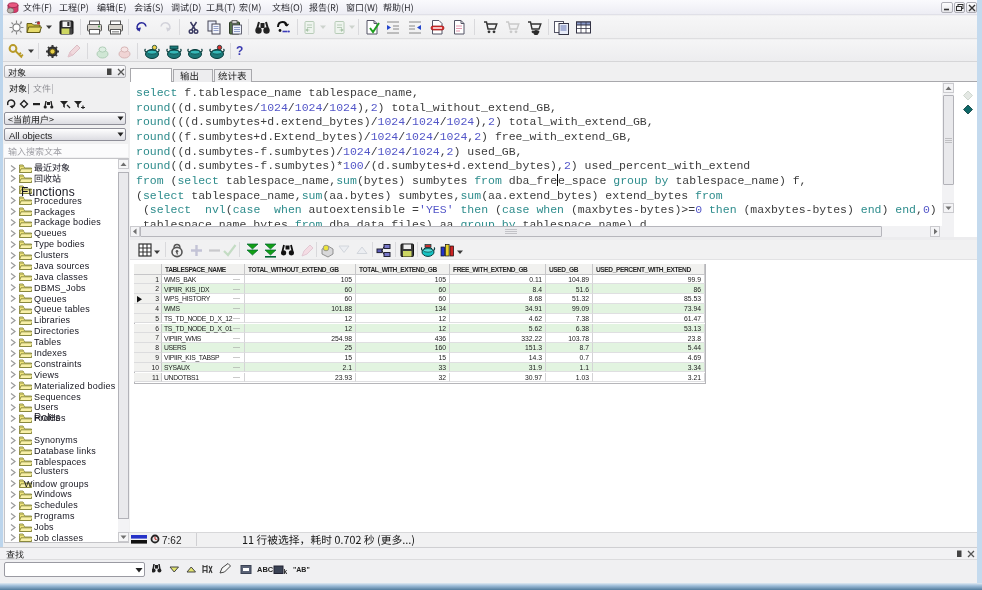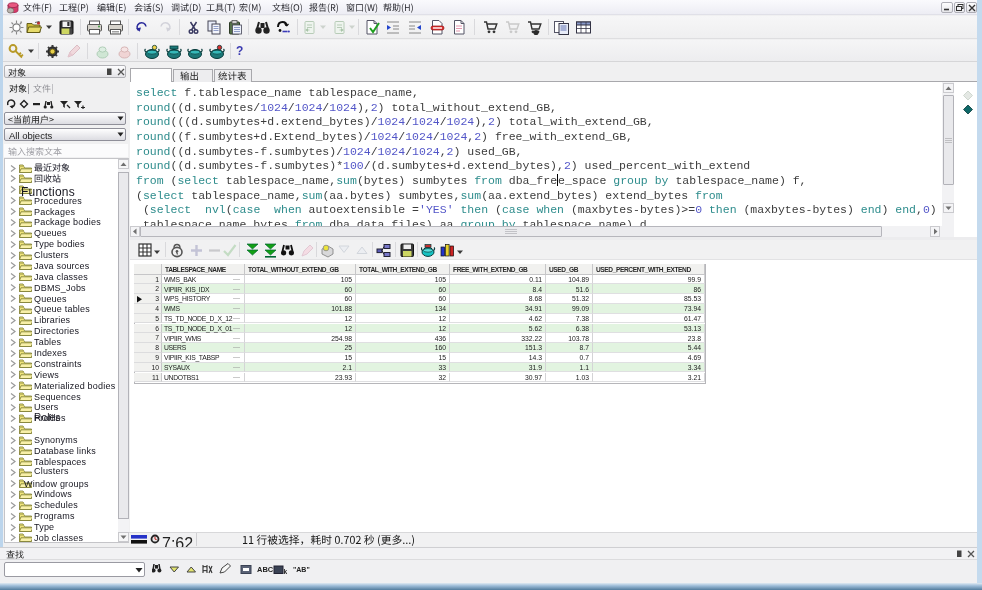--- a/index.html
+++ b/index.html
@@ -649,21 +649,21 @@
   </svg>
 <div class="abs" style="left:34px;top:511.2px;font-size:9px;color:#15151f;letter-spacing:0.2px">Programs</div>
 <svg class="abs" style="left:10px;top:523.5px" width="6" height="7">
     <path d="M1 0.5 L5 3.5 L1 6.5" fill="none" stroke="#9a9a9a" stroke-width="1.2"></path>
   </svg>
 <svg class="abs" style="left:19px;top:522.5px" width="13" height="9">
     <path d="M0.5 2.5 L4.5 2.5 L5.8 4 L12.5 4 L12.5 8.5 L0.5 8.5 Z" fill="#efe47a" stroke="#7a7a30" stroke-width="0.8"></path>
     <path d="M0.5 2.5 L0.5 1 L4 1 L5 2.5" fill="#efe47a" stroke="#7a7a30" stroke-width="0.8"></path>
     <path d="M2 4.8 L13.8 4.8 L12.2 8.5 L0.5 8.5 Z" fill="#f8f0a8" stroke="#7a7a30" stroke-width="0.8"></path>
   </svg>
-<div class="abs" style="left:34px;top:522.0px;font-size:9px;color:#15151f;letter-spacing:0.2px">Type</div>
+<div class="abs" style="left:34px;top:522.0px;font-size:9px;color:#15151f;letter-spacing:0.2px">Jobs</div>
 <svg class="abs" style="left:10px;top:534.4px" width="6" height="7">
     <path d="M1 0.5 L5 3.5 L1 6.5" fill="none" stroke="#9a9a9a" stroke-width="1.2"></path>
   </svg>
 <svg class="abs" style="left:19px;top:533.4px" width="13" height="9">
     <path d="M0.5 2.5 L4.5 2.5 L5.8 4 L12.5 4 L12.5 8.5 L0.5 8.5 Z" fill="#efe47a" stroke="#7a7a30" stroke-width="0.8"></path>
     <path d="M0.5 2.5 L0.5 1 L4 1 L5 2.5" fill="#efe47a" stroke="#7a7a30" stroke-width="0.8"></path>
     <path d="M2 4.8 L13.8 4.8 L12.2 8.5 L0.5 8.5 Z" fill="#f8f0a8" stroke="#7a7a30" stroke-width="0.8"></path>
   </svg>
 <div class="abs" style="left:34px;top:532.9px;font-size:9px;color:#15151f;letter-spacing:0.2px">Job classes</div>
 <div class="abs" style="left:118px;top:159px;width:11px;height:383px;background:#f3f3f5"></div>
@@ -679,21 +679,21 @@
 <div class="abs" style="left:129px;top:532px;width:848px;height:14px;background:#f1f1f2;border-top:1px solid #d8d8da"></div>
 <svg class="abs" style="left:131px;top:535px" width="17" height="9">
     <rect x="0" y="0" width="16" height="3.6" fill="#2633c8"></rect>
     <rect x="0" y="5" width="16" height="3.6" fill="#111"></rect>
   </svg>
 <svg class="abs" style="left:150px;top:534px" width="10" height="10">
     <circle cx="5" cy="5" r="4.4" fill="#222"></circle>
     <circle cx="5" cy="5" r="2.6" fill="#e8e8e8"></circle>
     <path d="M5 5 L5 2.8 M5 5 L6.6 5.8" stroke="#c03030" stroke-width="1.1"></path>
   </svg>
-<div class="abs" style="left:162px;top:534.5px;font-size:16px;color:#222">7:62</div>
+<div class="abs" style="left:162px;top:534.5px;font-size:10px;color:#222">7:62</div>
 <div class="abs" style="left:196px;top:533px;width:1px;height:13px;background:#d0d0d3"></div>
 <svg style="position:absolute;left:242px;top:531.6px;overflow:visible" width="175" height="15">
     <g transform="translate(0 11.9)">
       <path fill="#1a1a1a" d="M1.0 0.0V-0.8H2.7V-6.7H1.3V-7.4Q1.8 -7.5 2.2 -7.6Q2.6 -7.7 2.9 -7.9H3.7V-0.8H5.3V0.0Z M7.0 0.0V-0.8H8.7V-6.7H7.3V-7.4Q7.8 -7.5 8.2 -7.6Q8.6 -7.7 8.9 -7.9H9.7V-0.8H11.3V0.0Z M19.1 -8.4H24.4V-7.6H19.1ZM22.3 -5.2H23.1V-0.2Q23.1 0.2 23.0 0.4Q22.9 0.6 22.6 0.7Q22.3 0.8 21.8 0.8Q21.4 0.8 20.6 0.8Q20.5 0.7 20.5 0.4Q20.4 0.2 20.3 0.0Q20.7 0.0 21.0 0.1Q21.4 0.1 21.6 0.1Q21.9 0.1 22.0 0.0Q22.1 0.0 22.2 -0.0Q22.3 -0.1 22.3 -0.2ZM18.6 -5.4H24.7V-4.7H18.6ZM16.5 -4.6 17.2 -5.3 17.3 -5.3V0.9H16.5ZM17.7 -6.8 18.5 -6.5Q18.1 -5.8 17.5 -5.1Q17.0 -4.4 16.4 -3.8Q15.8 -3.3 15.2 -2.8Q15.2 -2.9 15.1 -3.0Q15.0 -3.1 14.9 -3.3Q14.8 -3.4 14.7 -3.5Q15.2 -3.9 15.8 -4.4Q16.4 -4.9 16.9 -5.5Q17.4 -6.1 17.7 -6.8ZM17.3 -9.1 18.1 -8.8Q17.7 -8.3 17.2 -7.8Q16.8 -7.3 16.3 -6.9Q15.7 -6.4 15.3 -6.1Q15.2 -6.2 15.1 -6.3Q15.0 -6.4 15.0 -6.5Q14.9 -6.6 14.8 -6.7Q15.2 -7.0 15.7 -7.4Q16.2 -7.8 16.6 -8.3Q17.0 -8.7 17.3 -9.1Z M27.1 -4.0 27.9 -5.0V0.8H27.1ZM29.1 -5.1 29.6 -4.6Q29.3 -4.3 29.0 -4.0Q28.7 -3.7 28.4 -3.5L28.1 -3.9Q28.3 -4.1 28.6 -4.5Q28.9 -4.8 29.1 -5.1ZM25.6 -7.2H28.7V-6.4H25.6ZM27.8 -4.5Q27.9 -4.4 28.1 -4.2Q28.3 -3.9 28.6 -3.6Q28.8 -3.3 29.0 -3.0Q29.2 -2.8 29.3 -2.6L28.9 -2.0Q28.8 -2.2 28.6 -2.5Q28.4 -2.8 28.1 -3.1Q27.9 -3.5 27.7 -3.7Q27.5 -4.0 27.4 -4.2ZM28.4 -7.2H28.6L28.7 -7.2L29.1 -6.9Q28.8 -5.9 28.2 -5.0Q27.7 -4.1 27.1 -3.4Q26.5 -2.6 25.9 -2.1Q25.9 -2.2 25.8 -2.3Q25.7 -2.5 25.7 -2.6Q25.6 -2.7 25.5 -2.8Q26.1 -3.3 26.7 -4.0Q27.2 -4.6 27.7 -5.4Q28.1 -6.2 28.4 -7.0ZM26.7 -8.7 27.3 -9.0Q27.6 -8.7 27.8 -8.3Q28.1 -7.9 28.2 -7.6L27.5 -7.2Q27.4 -7.5 27.2 -7.9Q26.9 -8.4 26.7 -8.7ZM30.2 -7.5H35.0V-6.7H30.2ZM34.7 -7.5H34.8L34.9 -7.5L35.5 -7.4Q35.3 -6.8 35.2 -6.2Q35.0 -5.6 34.8 -5.2L34.1 -5.3Q34.3 -5.7 34.4 -6.3Q34.6 -6.9 34.7 -7.4ZM32.1 -9.1H32.9V-4.4H32.1ZM29.8 -7.5H30.5V-4.6Q30.5 -4.0 30.5 -3.3Q30.4 -2.6 30.3 -1.9Q30.1 -1.2 29.9 -0.5Q29.6 0.2 29.1 0.8Q29.1 0.7 29.0 0.6Q28.8 0.5 28.7 0.4Q28.6 0.3 28.5 0.3Q29.0 -0.3 29.2 -0.9Q29.5 -1.5 29.6 -2.2Q29.7 -2.8 29.7 -3.5Q29.8 -4.1 29.8 -4.7ZM30.3 -4.8H34.4V-4.1H30.3ZM34.3 -4.8H34.4L34.6 -4.9L35.0 -4.7Q34.7 -3.2 34.0 -2.1Q33.3 -1.0 32.3 -0.3Q31.4 0.4 30.3 0.9Q30.2 0.7 30.1 0.5Q30.0 0.3 29.9 0.2Q30.9 -0.2 31.8 -0.8Q32.7 -1.5 33.3 -2.5Q34.0 -3.4 34.3 -4.7ZM31.2 -4.4Q31.6 -3.3 32.2 -2.4Q32.8 -1.5 33.7 -0.9Q34.5 -0.2 35.7 0.1Q35.6 0.2 35.5 0.3Q35.4 0.5 35.3 0.6Q35.2 0.7 35.1 0.8Q33.4 0.2 32.3 -1.1Q31.2 -2.4 30.6 -4.2Z M39.5 -5.3H46.3V-4.6H39.5ZM40.7 -7.6H45.8V-6.9H40.7ZM42.5 -9.0H43.3V-5.0H42.5ZM40.8 -8.7 41.6 -8.6Q41.4 -7.8 41.0 -7.0Q40.6 -6.3 40.2 -5.8Q40.1 -5.8 40.0 -5.9Q39.9 -6.0 39.8 -6.1Q39.6 -6.2 39.5 -6.2Q40.0 -6.7 40.3 -7.4Q40.6 -8.0 40.8 -8.7ZM43.3 -4.9H44.1V-2.1Q44.1 -1.9 44.2 -1.8Q44.2 -1.8 44.5 -1.8Q44.5 -1.8 44.6 -1.8Q44.7 -1.8 44.9 -1.8Q45.0 -1.8 45.1 -1.8Q45.3 -1.8 45.3 -1.8Q45.4 -1.8 45.5 -1.8Q45.6 -1.9 45.6 -2.2Q45.6 -2.5 45.6 -3.0Q45.7 -3.0 45.9 -2.9Q46.0 -2.8 46.1 -2.8Q46.3 -2.8 46.4 -2.7Q46.3 -2.0 46.2 -1.7Q46.1 -1.3 45.9 -1.1Q45.7 -1.0 45.4 -1.0Q45.3 -1.0 45.2 -1.0Q45.0 -1.0 44.9 -1.0Q44.7 -1.0 44.5 -1.0Q44.4 -1.0 44.3 -1.0Q43.9 -1.0 43.7 -1.1Q43.5 -1.2 43.4 -1.4Q43.3 -1.7 43.3 -2.1ZM41.4 -4.9H42.3Q42.2 -4.2 42.1 -3.6Q41.9 -3.0 41.6 -2.5Q41.3 -2.0 40.9 -1.6Q40.4 -1.2 39.7 -0.9Q39.6 -1.0 39.5 -1.1Q39.5 -1.2 39.4 -1.4Q39.3 -1.5 39.2 -1.6Q39.8 -1.8 40.2 -2.1Q40.7 -2.4 40.9 -2.9Q41.2 -3.3 41.3 -3.8Q41.4 -4.3 41.4 -4.9ZM36.7 -8.3 37.3 -8.7Q37.6 -8.5 37.9 -8.1Q38.3 -7.8 38.6 -7.5Q38.8 -7.2 39.0 -7.0L38.3 -6.5Q38.2 -6.7 37.9 -7.0Q37.6 -7.4 37.3 -7.7Q37.0 -8.0 36.7 -8.3ZM38.7 -4.9V-0.8H37.9V-4.2H36.6V-4.9ZM38.7 -1.1Q38.9 -1.1 39.1 -0.9Q39.4 -0.7 39.8 -0.5Q40.3 -0.2 41.0 -0.1Q41.6 -0.0 42.5 -0.0Q43.1 -0.0 43.8 -0.1Q44.5 -0.1 45.2 -0.1Q45.9 -0.2 46.4 -0.2Q46.4 -0.1 46.4 0.0Q46.3 0.2 46.3 0.3Q46.2 0.5 46.2 0.6Q45.9 0.6 45.4 0.7Q45.0 0.7 44.4 0.7Q43.9 0.7 43.4 0.7Q42.9 0.7 42.5 0.7Q41.6 0.7 40.9 0.6Q40.2 0.5 39.6 0.2Q39.3 0.0 39.1 -0.2Q38.8 -0.4 38.6 -0.4Q38.4 -0.4 38.2 -0.2Q37.9 -0.0 37.6 0.2Q37.3 0.5 37.0 0.9L36.5 0.2Q36.9 -0.2 37.3 -0.5Q37.6 -0.8 38.0 -0.9Q38.3 -1.1 38.7 -1.1Z M47.2 -3.4Q47.8 -3.6 48.8 -3.9Q49.7 -4.1 50.6 -4.4L50.8 -3.7Q49.9 -3.4 49.0 -3.1Q48.1 -2.8 47.4 -2.6ZM47.3 -6.9H50.8V-6.1H47.3ZM48.7 -9.1H49.5V-0.1Q49.5 0.2 49.4 0.4Q49.3 0.6 49.1 0.7Q48.9 0.8 48.6 0.8Q48.3 0.8 47.8 0.8Q47.7 0.7 47.7 0.4Q47.6 0.2 47.5 0.1Q47.9 0.1 48.2 0.1Q48.4 0.1 48.5 0.1Q48.7 0.1 48.7 -0.1ZM51.1 -8.5H56.0V-7.8H51.1ZM55.9 -8.5H56.0L56.1 -8.5L56.6 -8.3Q56.2 -7.5 55.6 -6.8Q55.0 -6.2 54.3 -5.6Q53.5 -5.1 52.7 -4.7Q51.9 -4.3 51.1 -4.1Q51.0 -4.3 50.9 -4.4Q50.7 -4.6 50.6 -4.8Q51.4 -5.0 52.2 -5.3Q53.0 -5.6 53.7 -6.1Q54.4 -6.6 55.0 -7.1Q55.5 -7.7 55.9 -8.4ZM52.3 -8.2Q52.8 -7.3 53.5 -6.6Q54.3 -6.0 55.2 -5.5Q56.2 -5.0 57.3 -4.8Q57.3 -4.7 57.2 -4.6Q57.1 -4.5 57.0 -4.3Q56.9 -4.2 56.8 -4.1Q55.7 -4.4 54.7 -4.9Q53.7 -5.5 53.0 -6.2Q52.2 -7.0 51.7 -7.9ZM51.3 -3.5H56.4V-2.8H51.3ZM50.8 -1.6H57.1V-0.9H50.8ZM53.5 -4.4H54.3V0.9H53.5Z M59.3 1.2 59.1 0.6Q59.7 0.3 60.1 -0.1Q60.4 -0.5 60.4 -1.1L60.2 -2.1L60.8 -1.2Q60.7 -1.1 60.5 -1.0Q60.4 -1.0 60.2 -1.0Q59.9 -1.0 59.7 -1.2Q59.4 -1.4 59.4 -1.8Q59.4 -2.1 59.7 -2.3Q59.9 -2.5 60.3 -2.5Q60.7 -2.5 60.9 -2.2Q61.2 -1.9 61.2 -1.3Q61.2 -0.4 60.7 0.2Q60.2 0.9 59.3 1.2Z M69.1 -7.9H73.0V-7.2H69.1ZM73.4 -5.3 78.3 -6.1 78.4 -5.4 73.5 -4.6ZM73.2 -2.9 78.7 -3.7 78.8 -3.0 73.3 -2.1ZM77.4 -9.0 78.1 -8.5Q77.5 -8.1 76.8 -7.8Q76.0 -7.5 75.2 -7.2Q74.3 -6.9 73.5 -6.7Q73.5 -6.8 73.4 -7.0Q73.3 -7.2 73.2 -7.3Q74.0 -7.5 74.8 -7.8Q75.6 -8.1 76.3 -8.4Q77.0 -8.7 77.4 -9.0ZM75.2 -7.5H76.0V-0.5Q76.0 -0.2 76.0 -0.1Q76.1 0.0 76.4 0.0Q76.5 0.0 76.7 0.0Q76.8 0.0 77.0 0.0Q77.2 0.0 77.4 0.0Q77.6 0.0 77.7 0.0Q77.9 0.0 78.0 -0.1Q78.1 -0.2 78.1 -0.6Q78.1 -0.9 78.2 -1.6Q78.3 -1.5 78.5 -1.4Q78.7 -1.3 78.9 -1.2Q78.8 -0.5 78.7 -0.1Q78.6 0.3 78.4 0.5Q78.2 0.7 77.8 0.7Q77.7 0.7 77.5 0.7Q77.3 0.7 77.0 0.7Q76.8 0.7 76.6 0.7Q76.4 0.7 76.3 0.7Q75.9 0.7 75.6 0.6Q75.4 0.5 75.3 0.2Q75.2 -0.1 75.2 -0.6ZM68.9 -4.3H73.2V-3.6H68.9ZM69.3 -6.1H72.8V-5.4H69.3ZM70.8 -9.1H71.5V0.9H70.8ZM70.7 -4.1 71.2 -3.8Q71.0 -3.2 70.7 -2.6Q70.3 -2.0 70.0 -1.4Q69.6 -0.8 69.2 -0.4Q69.1 -0.6 69.0 -0.8Q68.9 -1.0 68.8 -1.2Q69.1 -1.5 69.5 -2.0Q69.9 -2.5 70.2 -3.0Q70.5 -3.6 70.7 -4.1ZM71.5 -3.8Q71.6 -3.7 71.8 -3.4Q72.0 -3.2 72.3 -2.8Q72.6 -2.5 72.8 -2.2Q73.0 -2.0 73.1 -1.8L72.6 -1.2Q72.5 -1.4 72.3 -1.7Q72.1 -2.0 71.8 -2.3Q71.6 -2.7 71.3 -3.0Q71.1 -3.3 71.0 -3.4Z M80.5 -8.2H83.5V-1.1H80.5V-1.9H82.7V-7.4H80.5ZM80.5 -5.1H83.0V-4.3H80.5ZM80.1 -8.2H80.9V-0.3H80.1ZM84.0 -6.9H89.6V-6.1H84.0ZM87.5 -9.0H88.3V-0.4Q88.3 0.1 88.2 0.3Q88.0 0.5 87.7 0.6Q87.5 0.7 86.9 0.7Q86.4 0.8 85.6 0.8Q85.5 0.6 85.5 0.3Q85.4 0.1 85.3 -0.1Q85.7 -0.1 86.1 -0.1Q86.5 -0.0 86.8 -0.1Q87.0 -0.1 87.2 -0.1Q87.3 -0.1 87.4 -0.1Q87.5 -0.2 87.5 -0.4ZM84.3 -4.9 85.0 -5.2Q85.3 -4.8 85.6 -4.4Q85.9 -3.9 86.2 -3.4Q86.5 -3.0 86.7 -2.7L86.0 -2.2Q85.8 -2.6 85.5 -3.0Q85.3 -3.5 84.9 -4.0Q84.6 -4.5 84.3 -4.9Z M95.4 0.1Q94.7 0.1 94.1 -0.3Q93.6 -0.8 93.3 -1.7Q93.0 -2.6 93.0 -4.0Q93.0 -5.4 93.3 -6.3Q93.6 -7.2 94.1 -7.6Q94.7 -8.1 95.4 -8.1Q96.2 -8.1 96.7 -7.6Q97.3 -7.2 97.6 -6.3Q97.9 -5.4 97.9 -4.0Q97.9 -2.6 97.6 -1.7Q97.3 -0.8 96.7 -0.3Q96.2 0.1 95.4 0.1ZM95.4 -0.7Q95.9 -0.7 96.2 -1.0Q96.6 -1.4 96.7 -2.1Q96.9 -2.8 96.9 -4.0Q96.9 -5.1 96.7 -5.9Q96.6 -6.6 96.2 -6.9Q95.9 -7.3 95.4 -7.3Q95.0 -7.3 94.6 -6.9Q94.3 -6.6 94.1 -5.9Q93.9 -5.1 93.9 -4.0Q93.9 -2.8 94.1 -2.1Q94.3 -1.4 94.6 -1.0Q95.0 -0.7 95.4 -0.7Z M99.9 0.1Q99.6 0.1 99.4 -0.1Q99.2 -0.3 99.2 -0.6Q99.2 -0.9 99.4 -1.2Q99.6 -1.4 99.9 -1.4Q100.2 -1.4 100.4 -1.2Q100.6 -0.9 100.6 -0.6Q100.6 -0.3 100.4 -0.1Q100.2 0.1 99.9 0.1Z M103.6 0.0Q103.6 -1.1 103.7 -2.1Q103.9 -3.0 104.1 -3.9Q104.4 -4.7 104.8 -5.5Q105.2 -6.3 105.8 -7.1H102.0V-7.9H106.9V-7.3Q106.2 -6.4 105.8 -5.6Q105.3 -4.8 105.1 -3.9Q104.9 -3.1 104.7 -2.1Q104.6 -1.2 104.6 0.0Z M110.4 0.1Q109.7 0.1 109.1 -0.3Q108.6 -0.8 108.3 -1.7Q108.0 -2.6 108.0 -4.0Q108.0 -5.4 108.3 -6.3Q108.6 -7.2 109.1 -7.6Q109.7 -8.1 110.4 -8.1Q111.2 -8.1 111.7 -7.6Q112.3 -7.2 112.6 -6.3Q112.9 -5.4 112.9 -4.0Q112.9 -2.6 112.6 -1.7Q112.3 -0.8 111.7 -0.3Q111.2 0.1 110.4 0.1ZM110.4 -0.7Q110.9 -0.7 111.2 -1.0Q111.6 -1.4 111.7 -2.1Q111.9 -2.8 111.9 -4.0Q111.9 -5.1 111.7 -5.9Q111.6 -6.6 111.2 -6.9Q110.9 -7.3 110.4 -7.3Q110.0 -7.3 109.6 -6.9Q109.3 -6.6 109.1 -5.9Q108.9 -5.1 108.9 -4.0Q108.9 -2.8 109.1 -2.1Q109.3 -1.4 109.6 -1.0Q110.0 -0.7 110.4 -0.7Z M113.9 0.0V-0.6Q115.1 -1.7 115.9 -2.6Q116.7 -3.5 117.1 -4.2Q117.5 -5.0 117.5 -5.7Q117.5 -6.1 117.4 -6.5Q117.2 -6.9 116.9 -7.1Q116.6 -7.3 116.1 -7.3Q115.6 -7.3 115.2 -7.0Q114.7 -6.7 114.4 -6.3L113.8 -6.9Q114.3 -7.4 114.9 -7.7Q115.4 -8.1 116.2 -8.1Q116.9 -8.1 117.4 -7.8Q117.9 -7.5 118.2 -7.0Q118.5 -6.4 118.5 -5.7Q118.5 -4.9 118.1 -4.1Q117.7 -3.3 117.0 -2.5Q116.3 -1.7 115.4 -0.8Q115.7 -0.8 116.0 -0.8Q116.4 -0.8 116.7 -0.8H118.9V0.0Z M124.1 -8.2H124.9V0.8H124.1ZM122.3 -6.0H126.4V-5.3H122.3ZM124.1 -5.7 124.6 -5.5Q124.5 -5.0 124.3 -4.3Q124.0 -3.7 123.8 -3.1Q123.5 -2.5 123.2 -2.0Q122.9 -1.5 122.6 -1.1Q122.5 -1.3 122.4 -1.5Q122.3 -1.7 122.1 -1.9Q122.4 -2.2 122.7 -2.6Q123.0 -3.1 123.3 -3.6Q123.6 -4.1 123.8 -4.7Q124.0 -5.2 124.1 -5.7ZM125.8 -8.9 126.3 -8.3Q125.8 -8.1 125.2 -7.9Q124.6 -7.8 123.9 -7.6Q123.2 -7.5 122.6 -7.4Q122.6 -7.6 122.5 -7.7Q122.5 -7.9 122.4 -8.0Q123.0 -8.2 123.6 -8.3Q124.3 -8.4 124.9 -8.6Q125.4 -8.7 125.8 -8.9ZM124.9 -5.1Q125.0 -5.0 125.2 -4.7Q125.4 -4.5 125.6 -4.2Q125.9 -3.9 126.0 -3.6Q126.2 -3.4 126.3 -3.3L125.8 -2.6Q125.7 -2.8 125.6 -3.1Q125.4 -3.4 125.2 -3.7Q125.0 -4.0 124.8 -4.3Q124.6 -4.6 124.5 -4.8ZM127.2 -7.2 127.9 -7.1Q127.8 -6.5 127.7 -5.8Q127.5 -5.2 127.4 -4.6Q127.2 -4.1 127.0 -3.6Q126.9 -3.7 126.8 -3.8Q126.7 -3.8 126.5 -3.9Q126.4 -3.9 126.3 -4.0Q126.5 -4.4 126.7 -4.9Q126.8 -5.5 127.0 -6.1Q127.1 -6.7 127.2 -7.2ZM130.2 -7.1 130.9 -7.4Q131.2 -6.9 131.4 -6.4Q131.7 -5.9 131.9 -5.4Q132.0 -4.9 132.1 -4.4L131.4 -4.2Q131.3 -4.6 131.1 -5.1Q130.9 -5.6 130.7 -6.1Q130.5 -6.7 130.2 -7.1ZM130.9 -3.8 131.6 -3.6Q131.2 -2.4 130.5 -1.5Q129.7 -0.7 128.7 -0.1Q127.6 0.5 126.2 0.8Q126.1 0.7 126.0 0.5Q125.8 0.2 125.7 0.1Q127.1 -0.2 128.1 -0.7Q129.1 -1.2 129.8 -2.0Q130.5 -2.7 130.9 -3.8ZM128.7 -9.1H129.4V-2.4H128.7Z M137.6 2.1Q136.9 0.9 136.5 -0.4Q136.0 -1.8 136.0 -3.4Q136.0 -4.9 136.5 -6.3Q136.9 -7.6 137.6 -8.8L138.2 -8.6Q137.5 -7.4 137.2 -6.1Q136.9 -4.7 136.9 -3.4Q136.9 -2.0 137.2 -0.6Q137.5 0.7 138.2 1.8Z M139.4 -8.5H148.8V-7.8H139.4ZM143.7 -8.2H144.6V-4.0Q144.6 -3.4 144.5 -2.8Q144.4 -2.2 144.1 -1.6Q143.8 -1.1 143.3 -0.6Q142.7 -0.2 141.9 0.2Q141.0 0.6 139.7 0.9Q139.6 0.8 139.6 0.6Q139.5 0.5 139.4 0.4Q139.3 0.3 139.2 0.2Q140.5 -0.1 141.3 -0.4Q142.1 -0.7 142.6 -1.1Q143.1 -1.5 143.4 -2.0Q143.6 -2.5 143.7 -3.0Q143.7 -3.5 143.7 -4.0ZM141.2 -4.4V-3.3H147.3V-4.4ZM141.2 -6.2V-5.1H147.3V-6.2ZM140.4 -6.9H148.1V-2.7H140.4ZM141.4 -2.6Q141.9 -1.8 142.7 -1.3Q143.4 -0.8 144.3 -0.5Q145.3 -0.2 146.5 -0.1Q147.7 -0.0 149.2 0.0Q149.1 0.2 149.0 0.4Q148.8 0.6 148.8 0.8Q147.3 0.8 146.1 0.6Q144.8 0.5 143.8 0.1Q142.8 -0.2 142.0 -0.8Q141.3 -1.4 140.7 -2.3Z M152.7 -6.2 153.3 -6.6Q153.7 -6.4 154.2 -6.0Q154.7 -5.7 155.0 -5.4L154.3 -4.9Q154.2 -5.1 153.9 -5.4Q153.6 -5.6 153.3 -5.8Q153.0 -6.0 152.7 -6.2ZM157.3 -8.1H157.4L157.6 -8.2L158.1 -7.8Q157.6 -6.9 156.8 -6.2Q155.9 -5.5 154.9 -4.9Q154.0 -4.4 152.9 -4.0Q151.8 -3.6 150.7 -3.4Q150.7 -3.6 150.6 -3.8Q150.4 -4.0 150.3 -4.1Q151.3 -4.3 152.4 -4.6Q153.4 -5.0 154.4 -5.5Q155.3 -6.0 156.1 -6.6Q156.8 -7.2 157.3 -8.0ZM153.6 -8.1H157.4V-7.4H153.6ZM154.4 -9.1 155.3 -8.9Q154.6 -8.1 153.6 -7.3Q152.6 -6.5 151.3 -5.8Q151.2 -5.9 151.1 -6.0Q151.0 -6.2 150.9 -6.3Q150.8 -6.4 150.7 -6.4Q151.6 -6.8 152.3 -7.2Q153.0 -7.7 153.5 -8.2Q154.1 -8.6 154.4 -9.1ZM154.2 -2.2 154.9 -2.6Q155.2 -2.4 155.5 -2.2Q155.8 -1.9 156.1 -1.7Q156.4 -1.4 156.5 -1.2L155.8 -0.8Q155.7 -1.0 155.4 -1.2Q155.1 -1.5 154.8 -1.8Q154.5 -2.0 154.2 -2.2ZM158.8 -4.3H159.0L159.1 -4.4L159.7 -4.0Q159.1 -2.8 158.2 -2.0Q157.2 -1.1 156.0 -0.5Q154.8 0.0 153.5 0.4Q152.1 0.7 150.6 0.9Q150.6 0.8 150.6 0.6Q150.5 0.5 150.4 0.3Q150.4 0.2 150.3 0.1Q151.7 -0.0 153.0 -0.3Q154.3 -0.6 155.5 -1.1Q156.6 -1.6 157.5 -2.4Q158.3 -3.2 158.8 -4.2ZM155.4 -4.3H159.0V-3.6H155.4ZM156.2 -5.3 157.1 -5.1Q156.6 -4.5 155.9 -3.8Q155.1 -3.2 154.2 -2.7Q153.3 -2.1 152.2 -1.7Q152.1 -1.7 152.0 -1.9Q151.9 -2.0 151.8 -2.1Q151.7 -2.2 151.7 -2.3Q152.8 -2.7 153.6 -3.2Q154.5 -3.7 155.2 -4.2Q155.8 -4.8 156.2 -5.3Z M161.8 0.1Q161.5 0.1 161.3 -0.1Q161.1 -0.3 161.1 -0.6Q161.1 -0.9 161.3 -1.2Q161.5 -1.4 161.8 -1.4Q162.1 -1.4 162.3 -1.2Q162.5 -0.9 162.5 -0.6Q162.5 -0.3 162.3 -0.1Q162.1 0.1 161.8 0.1Z M164.8 0.1Q164.5 0.1 164.3 -0.1Q164.1 -0.3 164.1 -0.6Q164.1 -0.9 164.3 -1.2Q164.5 -1.4 164.8 -1.4Q165.1 -1.4 165.3 -1.2Q165.5 -0.9 165.5 -0.6Q165.5 -0.3 165.3 -0.1Q165.1 0.1 164.8 0.1Z M167.8 0.1Q167.5 0.1 167.3 -0.1Q167.1 -0.3 167.1 -0.6Q167.1 -0.9 167.3 -1.2Q167.5 -1.4 167.8 -1.4Q168.1 -1.4 168.3 -1.2Q168.5 -0.9 168.5 -0.6Q168.5 -0.3 168.3 -0.1Q168.1 0.1 167.8 0.1Z M170.4 2.1 169.8 1.8Q170.4 0.7 170.8 -0.6Q171.1 -2.0 171.1 -3.4Q171.1 -4.7 170.8 -6.1Q170.4 -7.4 169.8 -8.6L170.4 -8.8Q171.1 -7.6 171.5 -6.3Q172.0 -4.9 172.0 -3.4Q172.0 -1.8 171.5 -0.4Q171.1 0.9 170.4 2.1Z"></path>
     </g>
   </svg>
 <div class="abs" style="left:0;top:547px;width:977px;height:13px;background:#f2f2f4;border-top:1px solid #cfcfd2;border-bottom:1px solid #dcdcde"></div>
 <svg style="position:absolute;left:6px;top:547.6px;overflow:visible" width="20" height="13">
     <g transform="translate(0 9.9)">
       <path fill="#222" d="M2.7 -2.0V-1.2H6.3V-2.0ZM2.7 -3.2V-2.4H6.3V-3.2ZM2.0 -3.7H7.0V-0.7H2.0ZM0.5 -6.4H8.5V-5.8H0.5ZM4.1 -7.6H4.8V-3.9H4.1ZM3.7 -6.2 4.3 -6.0Q4.0 -5.6 3.6 -5.2Q3.2 -4.8 2.7 -4.4Q2.3 -4.1 1.8 -3.8Q1.3 -3.5 0.8 -3.3Q0.7 -3.4 0.6 -3.5Q0.6 -3.6 0.5 -3.7Q0.4 -3.8 0.3 -3.8Q0.8 -4.0 1.3 -4.2Q1.8 -4.5 2.3 -4.8Q2.7 -5.1 3.1 -5.5Q3.5 -5.9 3.7 -6.2ZM5.2 -6.2Q5.5 -5.9 5.8 -5.5Q6.2 -5.2 6.7 -4.9Q7.2 -4.6 7.7 -4.3Q8.2 -4.1 8.7 -3.9Q8.6 -3.8 8.5 -3.7Q8.4 -3.6 8.4 -3.5Q8.3 -3.4 8.2 -3.3Q7.7 -3.5 7.2 -3.8Q6.7 -4.1 6.2 -4.4Q5.8 -4.8 5.4 -5.2Q4.9 -5.6 4.6 -6.0ZM0.7 -0.2H8.4V0.4H0.7Z M9.3 -2.8Q9.7 -2.9 10.2 -3.0Q10.7 -3.2 11.3 -3.3Q11.9 -3.5 12.5 -3.7L12.6 -3.0Q11.8 -2.8 11.0 -2.6Q10.1 -2.3 9.5 -2.1ZM9.4 -5.7H12.5V-5.1H9.4ZM10.7 -7.6H11.4V-0.1Q11.4 0.1 11.3 0.3Q11.2 0.4 11.0 0.5Q10.9 0.6 10.6 0.6Q10.3 0.7 9.8 0.7Q9.8 0.5 9.7 0.3Q9.7 0.2 9.6 0.0Q9.9 0.0 10.2 0.0Q10.4 0.0 10.5 0.0Q10.6 0.0 10.7 -0.0Q10.7 -0.0 10.7 -0.1ZM12.6 -5.0 17.4 -5.5 17.5 -4.9 12.6 -4.4ZM15.1 -7.0 15.6 -7.3Q15.8 -7.2 16.1 -6.9Q16.3 -6.7 16.5 -6.5Q16.7 -6.2 16.8 -6.1L16.3 -5.7Q16.2 -5.9 16.0 -6.1Q15.8 -6.3 15.5 -6.6Q15.3 -6.8 15.1 -7.0ZM13.8 -7.5H14.5Q14.5 -6.3 14.6 -5.2Q14.7 -4.1 14.9 -3.2Q15.1 -2.3 15.4 -1.6Q15.6 -0.9 16.0 -0.5Q16.3 -0.2 16.7 -0.1Q16.9 -0.1 17.0 -0.5Q17.1 -0.8 17.2 -1.6Q17.2 -1.5 17.3 -1.4Q17.5 -1.4 17.6 -1.3Q17.7 -1.2 17.7 -1.2Q17.6 -0.5 17.5 -0.1Q17.3 0.4 17.1 0.5Q17.0 0.7 16.7 0.7Q16.1 0.6 15.7 0.2Q15.2 -0.2 14.9 -1.0Q14.5 -1.7 14.3 -2.7Q14.1 -3.7 14.0 -4.9Q13.8 -6.2 13.8 -7.5ZM16.5 -4.2 17.0 -3.8Q16.6 -3.0 16.0 -2.1Q15.3 -1.3 14.5 -0.7Q13.7 0.0 12.8 0.4Q12.7 0.3 12.6 0.1Q12.4 -0.0 12.3 -0.1Q13.0 -0.4 13.6 -0.8Q14.2 -1.2 14.8 -1.8Q15.3 -2.3 15.7 -2.9Q16.2 -3.5 16.5 -4.2Z"></path>

